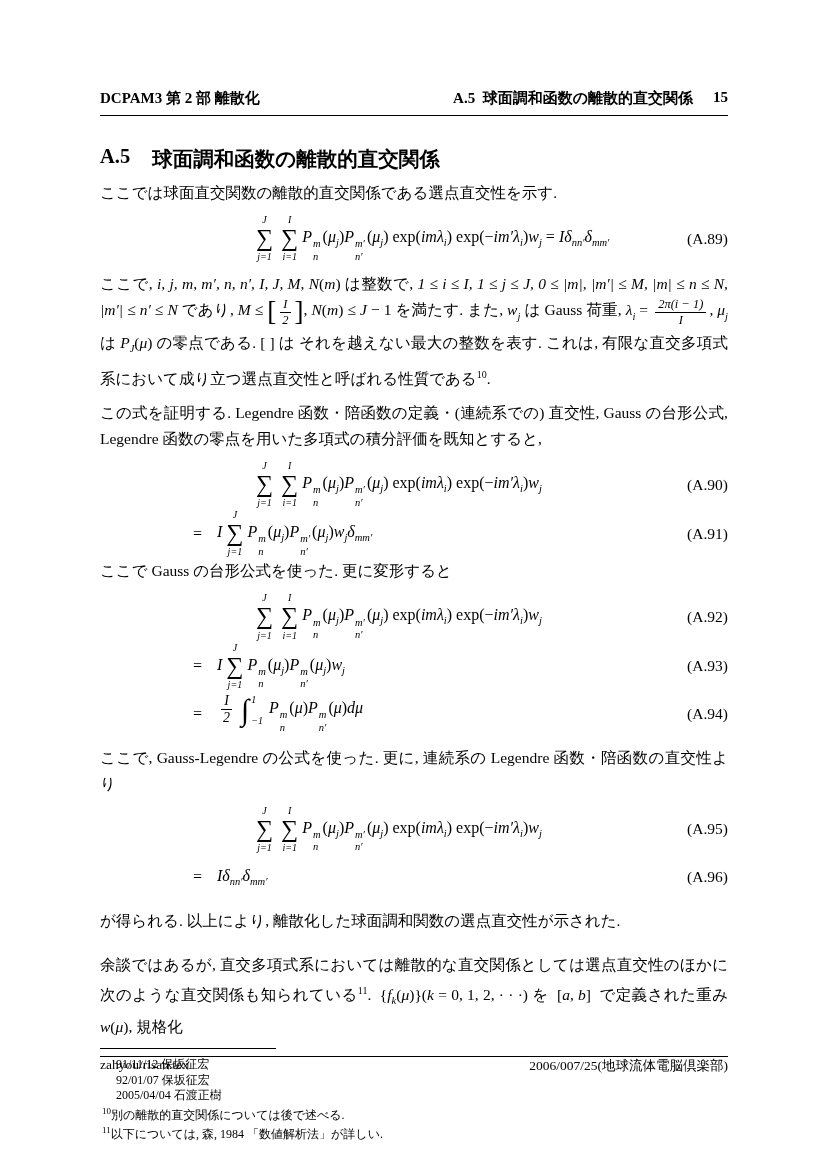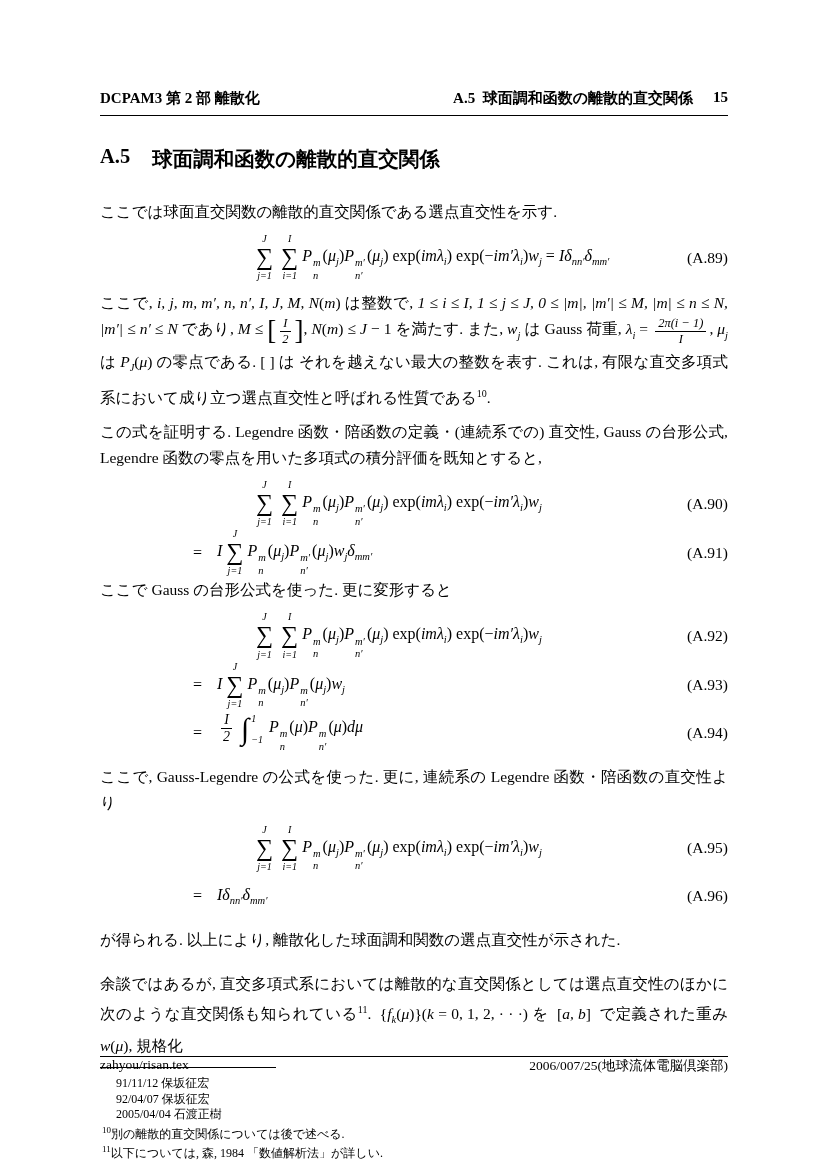--- a/index.html
+++ b/index.html
@@ -12,21 +12,21 @@
           padding-top:89px;padding-bottom:7px;border-bottom:1.4px solid #000;
           font-weight:bold;font-size:15px;}
   .hright{display:flex;gap:20px;}
   .hright span{white-space:pre;}
 
   
   .section-title{margin-top:29px;font-weight:bold;font-size:20.5px;display:flex;gap:22px;}
 
   
   .para{font-size:15.5px;line-height:26px;text-align:justify;white-space:pre-wrap;}
-  .p1{margin-top:26px;}
+  .p1{margin-top:7px;}
   .p2{margin-top:8px;}
   .p3{margin-top:8px;}
   .p4{}
   .p5{margin-top:8px;}
   .p6{margin-top:8px;}
   .p7{margin-top:18px;}
   .it{font-style:italic;}
   .rm{font-style:normal;}
   sub.scr,sup.scr{font-size:10.5px;font-style:italic;}
   sup.mark{font-size:10px;font-style:normal;}
@@ -157,21 +157,21 @@
           <span class="fill"></span>
           <span class="tag">(A.96)</span>
         </div>
       </div>
     <div class="para p6"><span class="rm">が得られる. 以上により, 離散化した球面調和関数の選点直交性が示された.</span></div>
     <div class="para p7"><span class="rm">余談ではあるが, 直交多項式系においては離散的な直交関係としては選点直交性のほかに次のような直交関係も知られている</span><sup class="mark">11</sup><span class="rm">.  {</span><span class="it">f</span><sub class="scr">k</sub><span class="rm">(</span><span class="it">μ</span><span class="rm">)}(</span><span class="it">k</span><span class="rm"> = 0, 1, 2, · · ·) を  [</span><span class="it">a, b</span><span class="rm">]  で定義された重み </span><span class="it">w</span><span class="rm">(</span><span class="it">μ</span><span class="rm">), 規格化</span></div>
 
     <div class="fnrule"></div>
     <div class="fn fn-history">
         <div>91/11/12 保坂征宏</div>
-        <div>92/04/07 保坂征宏</div>
+        <div>92/01/07 保坂征宏</div>
         <div>2005/04/04 石渡正樹</div>
       </div>
     <div class="fn fn-notes">
         <div><sup>10</sup>別の離散的直交関係については後で述べる.</div>
         <div><sup>11</sup>以下については, 森, 1984 「数値解析法」が詳しい.</div>
       </div>
   </div>
 
   <div class="footer">
     <span>zahyou/risan.tex</span>

